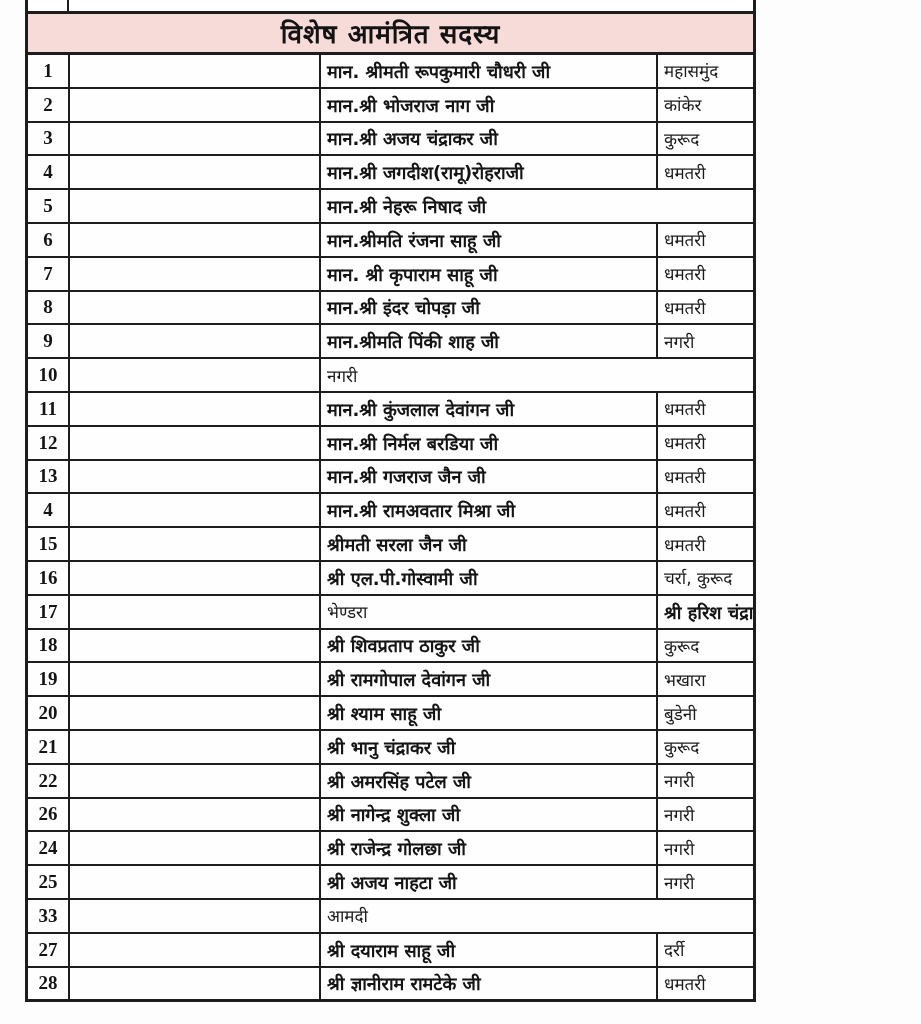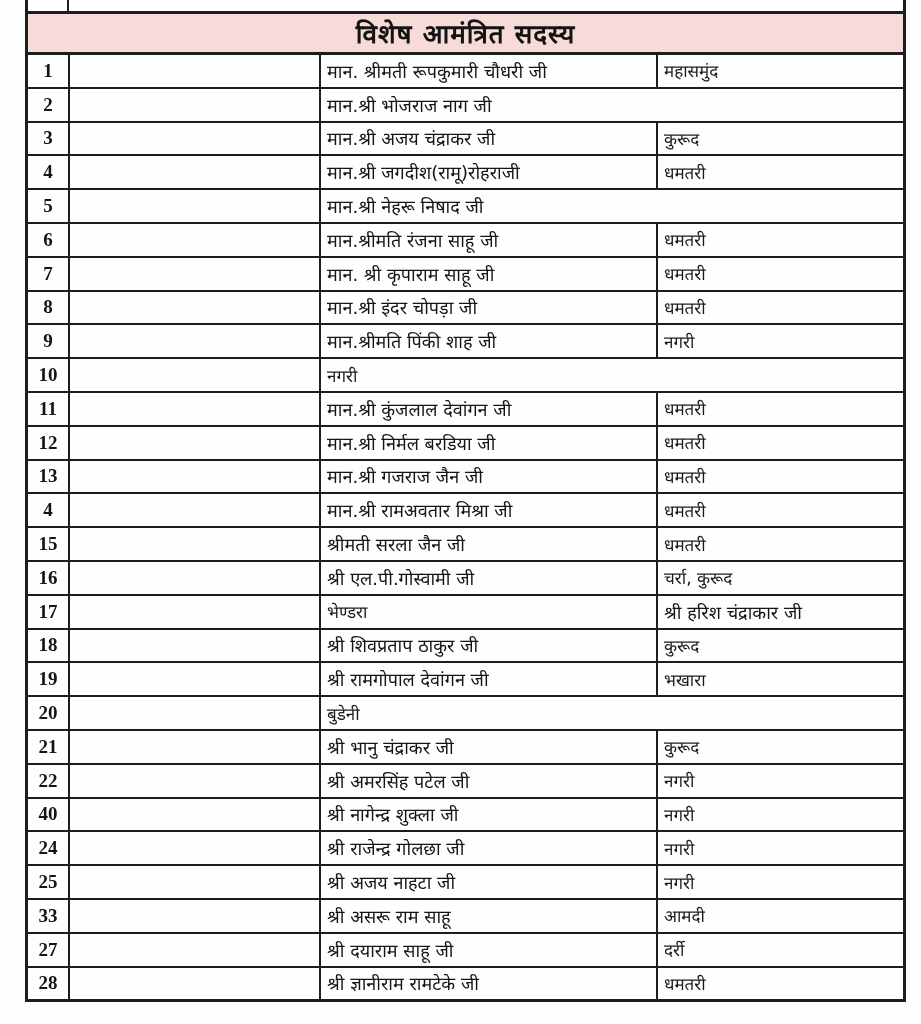--- a/index.html
+++ b/index.html
@@ -12,21 +12,21 @@
     position: relative;
     width: 921px;
     height: 1024px;
     background: #fdfdfd;
     overflow: hidden;
   }
   .table-wrap {
     position: absolute;
     left: 25px;
     top: 0;
-    width: 881px;
+    width: 731px;
   }
   
   .partial-top {
     position: relative;
     height: 11px;
     background: #ffffff;
   }
   .pt-line {
     position: absolute;
     top: 0;
@@ -77,21 +77,21 @@
   .cell:last-child { border-right: none; }
   .c-sr {
     justify-content: center;
     padding: 0;
     font-family: "Liberation Serif", serif;
     font-weight: bold;
     font-size: 19px;
     color: #141414;
   }
   .name-text {
-    font-weight: normal;
+    font-weight: bold;
     font-size: 18px;
     color: #141414;
   }
   .place-text {
     font-weight: normal;
     font-size: 17px;
     color: #1a1a1a;
   }
 </style>
 </head>
@@ -125,20 +125,23 @@
   </div>
 
   <div class="row">
     <div class="cell c-sr">
       <span>2</span>
     </div>
     <div class="cell c-blank"></div>
     <div class="cell c-name">
       <span class="name-text">मान.श्री भोजराज नाग जी</span>
     </div>
+    <div class="cell c-place">
+      <span class="place-text">कांकेर</span>
+    </div>
   </div>
 
   <div class="row">
     <div class="cell c-sr">
       <span>3</span>
     </div>
     <div class="cell c-blank"></div>
     <div class="cell c-name">
       <span class="name-text">मान.श्री अजय चंद्राकर जी</span>
     </div>
@@ -347,20 +350,23 @@
     <div class="cell c-place">
       <span class="place-text">भखारा</span>
     </div>
   </div>
 
   <div class="row">
     <div class="cell c-sr">
       <span>20</span>
     </div>
     <div class="cell c-blank"></div>
+    <div class="cell c-name">
+      <span class="name-text">श्री श्याम साहू जी</span>
+    </div>
     <div class="cell c-place">
       <span class="place-text">बुडेनी</span>
     </div>
   </div>
 
   <div class="row">
     <div class="cell c-sr">
       <span>21</span>
     </div>
     <div class="cell c-blank"></div>
@@ -380,21 +386,21 @@
     <div class="cell c-name">
       <span class="name-text">श्री अमरसिंह पटेल जी</span>
     </div>
     <div class="cell c-place">
       <span class="place-text">नगरी</span>
     </div>
   </div>
 
   <div class="row">
     <div class="cell c-sr">
-      <span>40</span>
+      <span>26</span>
     </div>
     <div class="cell c-blank"></div>
     <div class="cell c-name">
       <span class="name-text">श्री नागेन्द्र शुक्ला जी</span>
     </div>
     <div class="cell c-place">
       <span class="place-text">नगरी</span>
     </div>
   </div>
 
@@ -422,23 +428,20 @@
     <div class="cell c-place">
       <span class="place-text">नगरी</span>
     </div>
   </div>
 
   <div class="row">
     <div class="cell c-sr">
       <span>33</span>
     </div>
     <div class="cell c-blank"></div>
-    <div class="cell c-name">
-      <span class="name-text">श्री असरू राम साहू</span>
-    </div>
     <div class="cell c-place">
       <span class="place-text">आमदी</span>
     </div>
   </div>
 
   <div class="row">
     <div class="cell c-sr">
       <span>27</span>
     </div>
     <div class="cell c-blank"></div>

